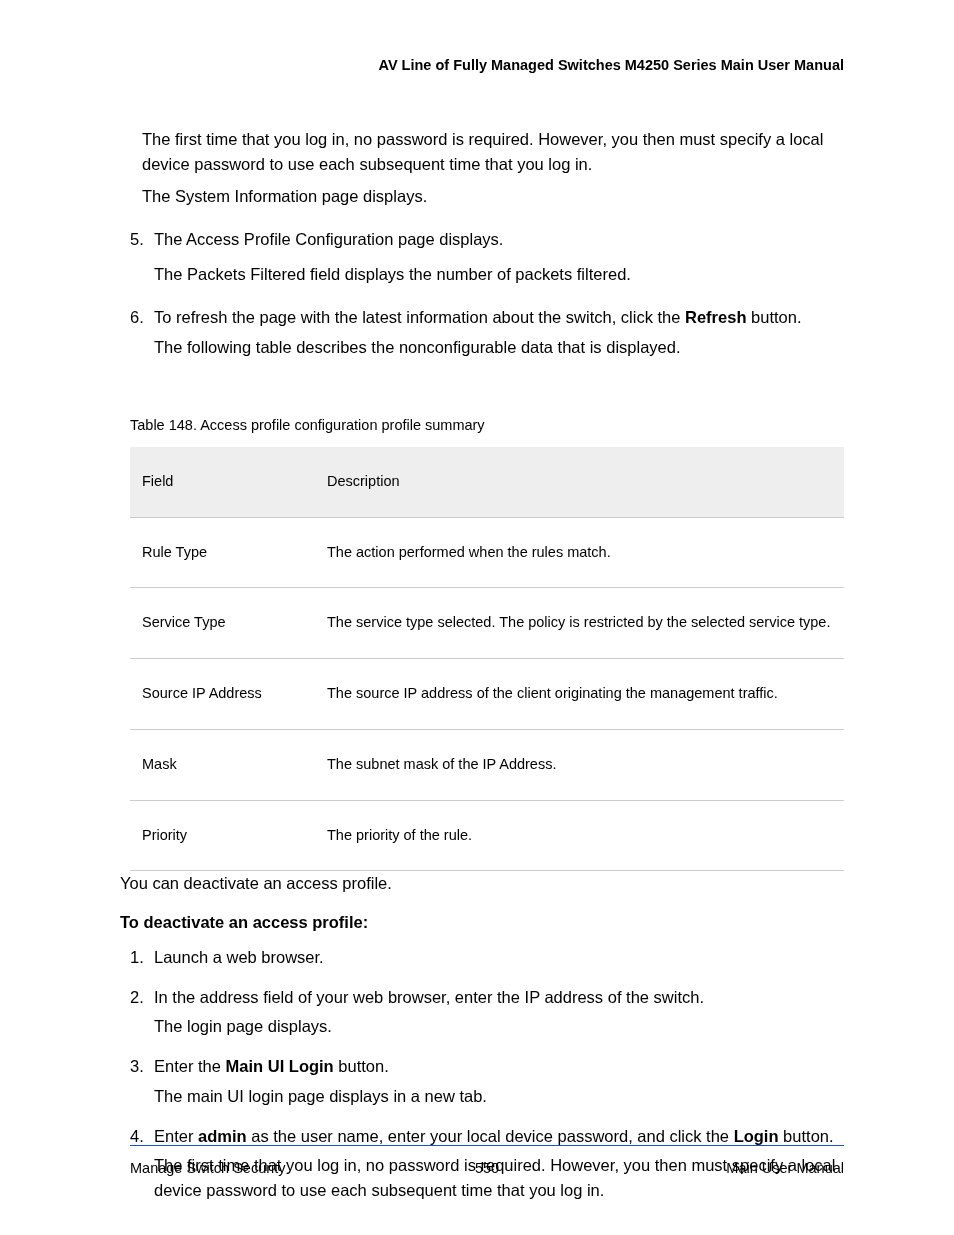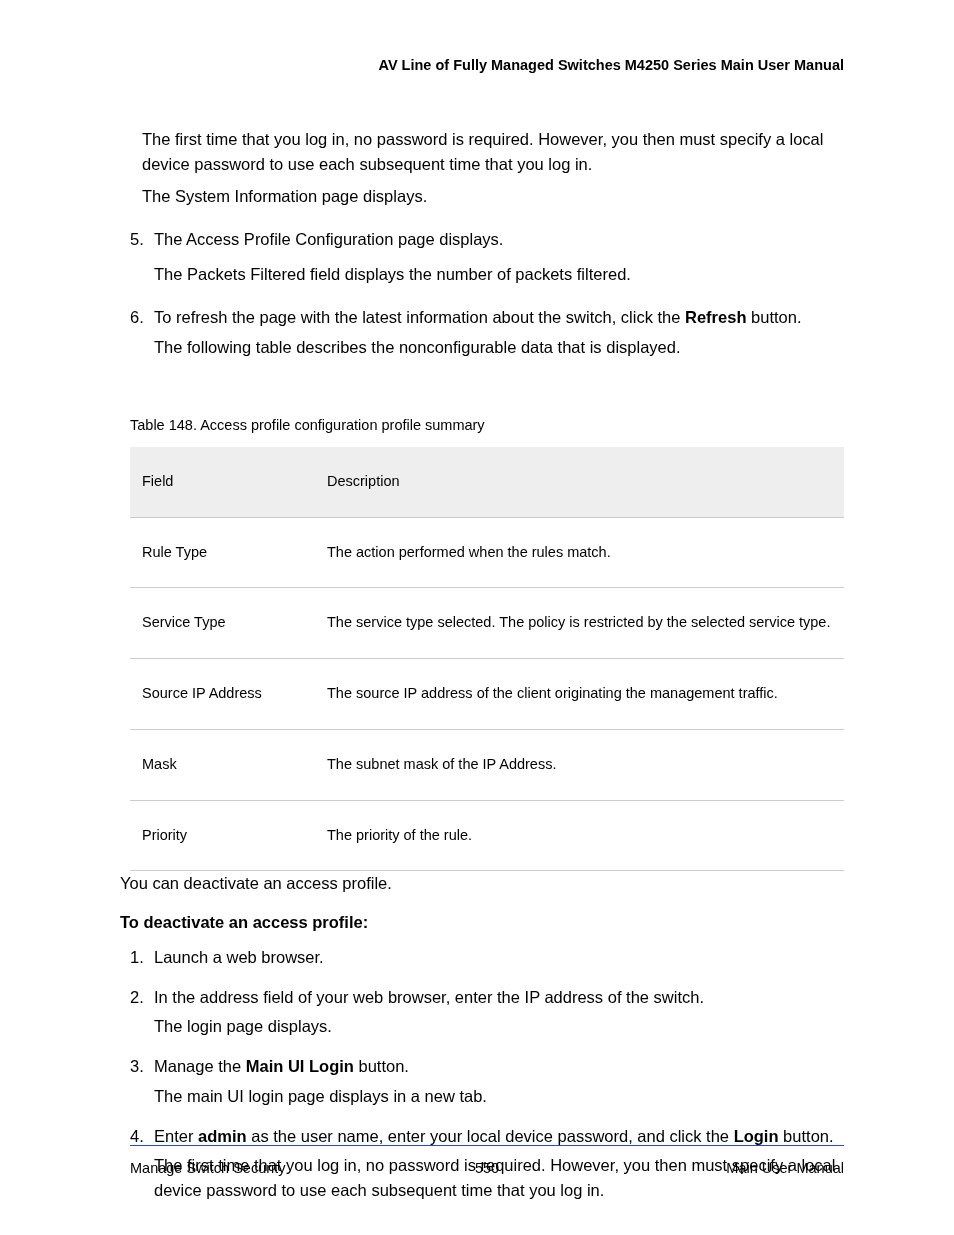--- a/index.html
+++ b/index.html
@@ -160,21 +160,21 @@
       <p>Launch a web browser.</p>
     </li>
     <li>
       <span class="num">2.</span>
       <p>In the address field of your web browser, enter the IP address of the switch.</p>
       <p>The login page displays.</p>
     </li>
     <li>
       <span class="num">3.</span>
       <p>
-        <span>Manage the </span><span class="bold">Main UI Login</span><span> button.</span>
+        <span>Enter the </span><span class="bold">Main UI Login</span><span> button.</span>
       </p>
       <p>The main UI login page displays in a new tab.</p>
     </li>
     <li>
       <span class="num">4.</span>
       <p>
         <span>Enter </span><span class="bold">admin</span><span> as the user name, enter your local device password, and click the </span><span class="bold">Login</span><span> button.</span>
       </p>
       <p>The first time that you log in, no password is required. However, you then must specify a local device password to use each subsequent time that you log in.</p>
     </li>

